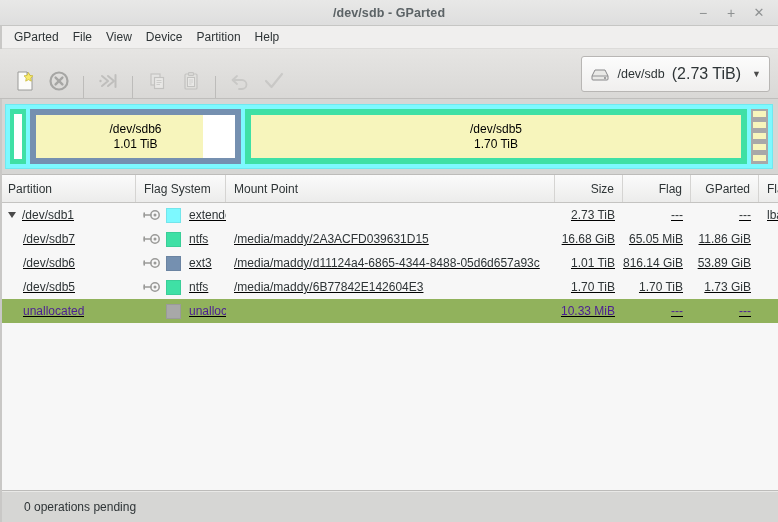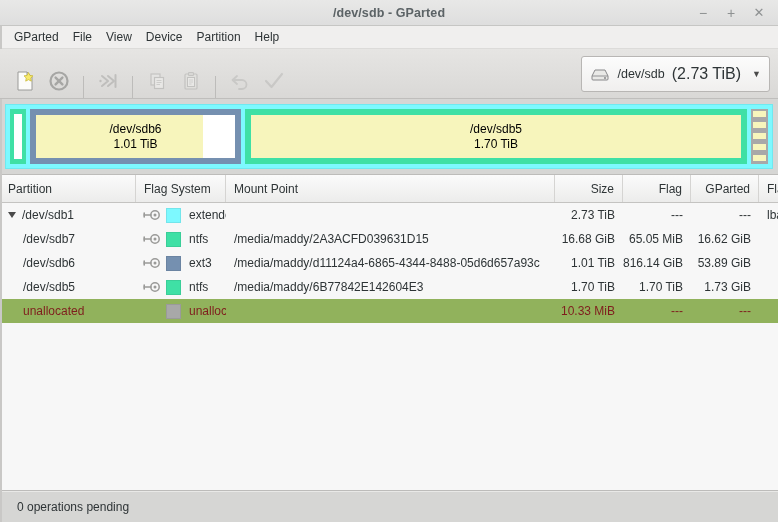--- a/index.html
+++ b/index.html
@@ -242,32 +242,32 @@
   .th.num { justify-content: flex-end; }
 
   .col-partition { width: 136px; flex: 0 0 136px; }
   .col-fs        { width: 90px;  flex: 0 0 90px; }
   .col-mount     { width: 329px; flex: 0 0 329px; }
   .col-size      { width: 68px;  flex: 0 0 68px; }
   .col-used      { width: 68px;  flex: 0 0 68px; }
   .col-unused    { width: 68px;  flex: 0 0 68px; }
   .col-flags     { width: 35px;  flex: 0 0 35px; }
 
-  .tbody { flex: 1 1 auto; overflow: hidden; }
+  .tbody { flex: 1 1 auto; overflow: hidden; text-decoration: underline; }
   .trow {
     display: flex;
     height: 24px;
     align-items: center;
     font-size: 12px;
     color: #2e3436;
     cursor: default;
   }
   .trow.selected {
     background: #91b25c;
-    color: #7f1d1d;
+    color: #4c1d95;
   }
   .td {
     display: flex;
     align-items: center;
     box-sizing: border-box;
     padding: 0 8px;
     height: 100%;
     overflow: hidden;
     white-space: nowrap;
   }
@@ -300,21 +300,21 @@
     border: 1px solid rgba(0,0,0,0.08);
     box-sizing: border-box;
   }
 
   
   .statusbar {
     height: 30px;
     background: #d6d6d4;
     display: flex;
     align-items: center;
-    padding-left: 17px;
+    padding-left: 24px;
     flex: 0 0 auto;
     border-top: 1px solid #e9e9e7;
   }
   .status-text { font-size: 12px; color: #2e3436; }
 
   .left-edge {
     position: absolute;
     left: 0; top: 0; bottom: 0;
     width: 2px;
     background: #c9c8c6;
@@ -496,21 +496,21 @@
             <path d="M3.2 4 v4" stroke="#9a9a98" stroke-width="1.6" stroke-linecap="round"></path>
           </svg>
         </div>
         <div class="td col-fs" style="flex:0 0 60px;padding-left:0">
           <span class="swatch" style="background:#3fe0a5"></span>
           <span>ntfs</span>
         </div>
         <div class="td col-mount">/media/maddy/2A3ACFD039631D15</div>
         <div class="td col-size num">16.68 GiB</div>
         <div class="td col-used num">65.05 MiB</div>
-        <div class="td col-unused num">16.62 GiB</div>
+        <div class="td col-unused num">11.86 GiB</div>
         <div class="td col-flags"></div>
       </div>
 
       <div class="trow">
         <div class="td col-partition">
           <span class="indent"></span>
           <span class="pname">/dev/sdb6</span>
         </div>
         <div class="td key-cell">
           <svg width="20" height="12" viewBox="0 0 20 12">

